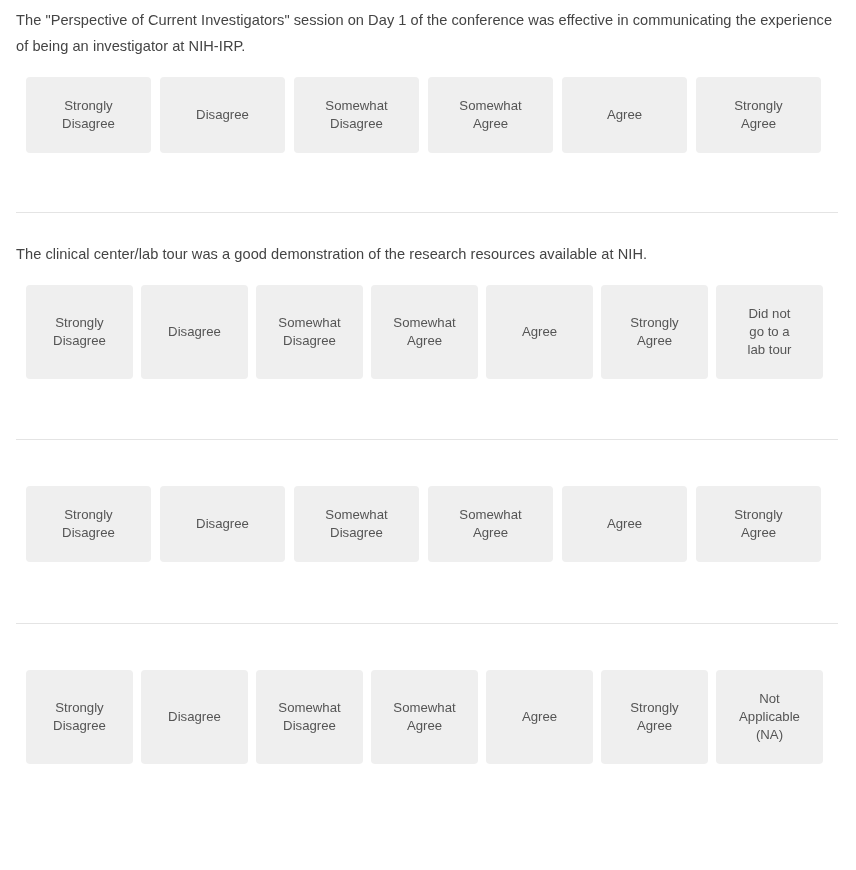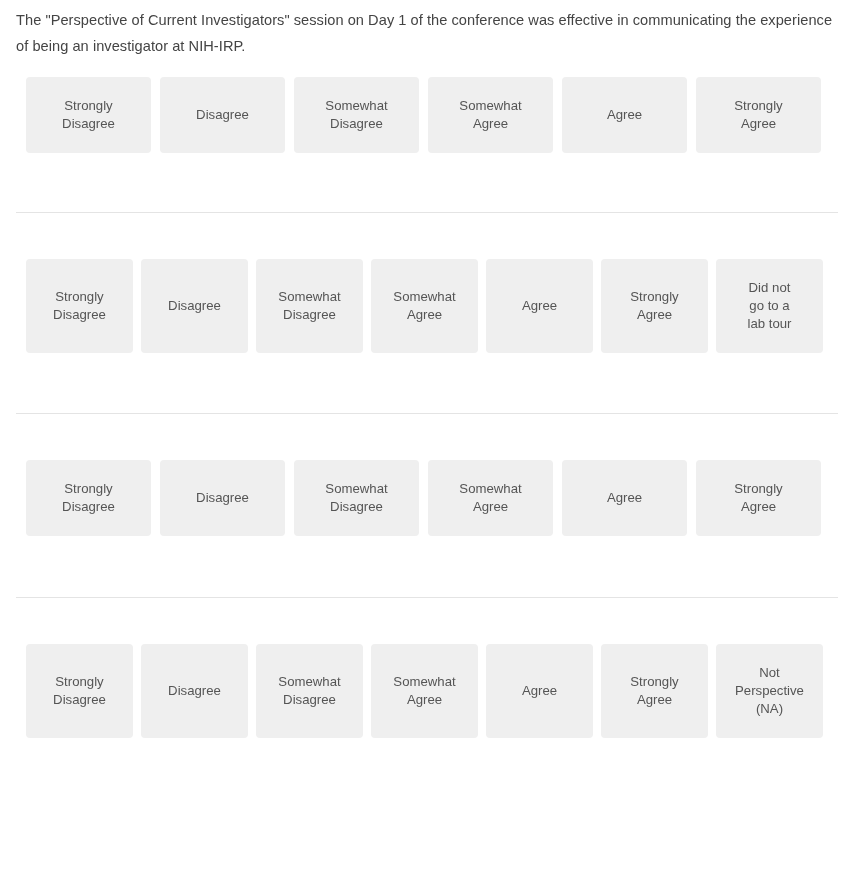--- a/index.html
+++ b/index.html
@@ -115,20 +115,21 @@
       <button class="option-button">Strongly
 Agree</button>
     </div>
     <div class="sp-opts-to-div-1"></div>
   </div>
 
   <hr class="divider">
 
   <div class="question-block">
     <div class="sp-div-to-q"></div>
+    <p class="question-text">The clinical center/lab tour was a good demonstration of the research resources available at NIH.</p>
     <div class="sp-q-to-opts"></div>
     <div class="options-row row-7">
       <button class="option-button">Strongly
 Disagree</button>
       <button class="option-button">Disagree</button>
       <button class="option-button">Somewhat
 Disagree</button>
       <button class="option-button">Somewhat
 Agree</button>
       <button class="option-button">Agree</button>
@@ -171,18 +172,18 @@
 Disagree</button>
       <button class="option-button">Disagree</button>
       <button class="option-button">Somewhat
 Disagree</button>
       <button class="option-button">Somewhat
 Agree</button>
       <button class="option-button">Agree</button>
       <button class="option-button">Strongly
 Agree</button>
       <button class="option-button">Not
-Perspective
+Applicable
 (NA)</button>
     </div>
   </div>
 
 </div>
 
 </body></html>

